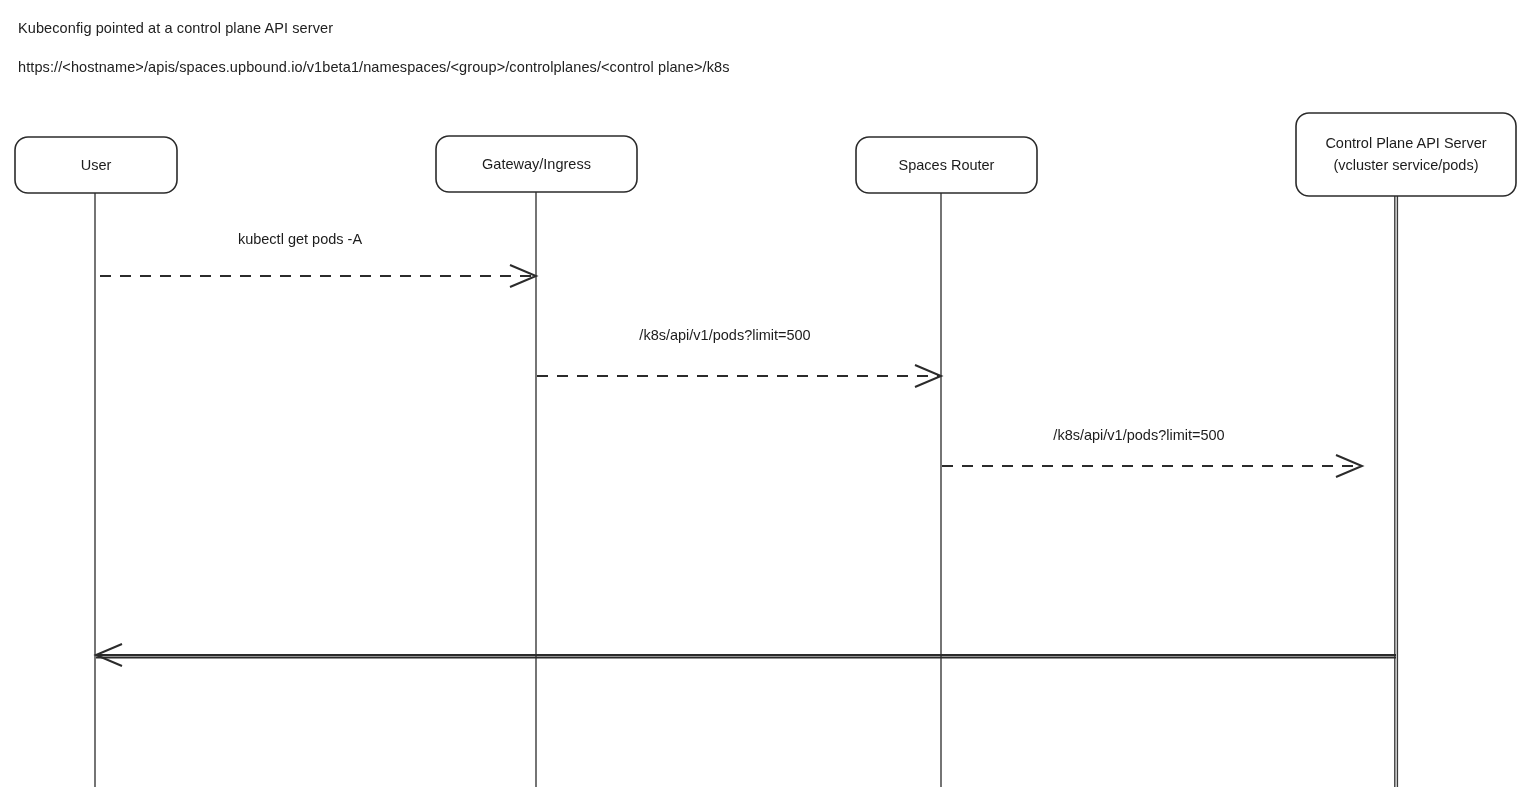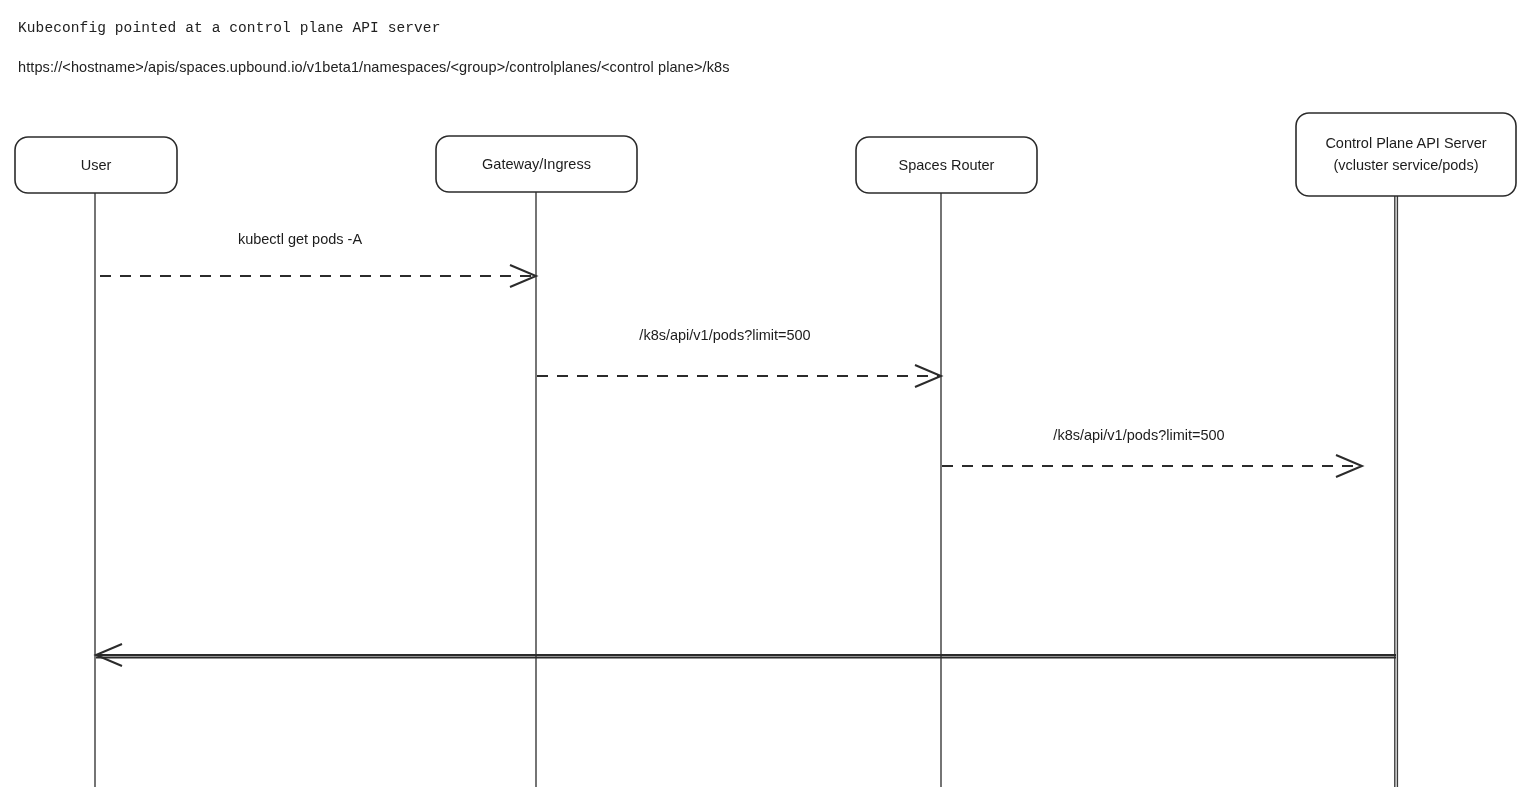--- a/index.html
+++ b/index.html
@@ -24,21 +24,21 @@
     height: 803px;
   }
   .header-line {
     position: absolute;
     font-size: 14.5px;
     line-height: 18px;
     color: #212121;
     white-space: nowrap;
     letter-spacing: 0.1px;
   }
-  #header-title { left: 18px; top: 19px; font-family: Liberation Mono, monospace; }
+  #header-title { left: 18px; top: 19px; }
   #header-url   { left: 18px; top: 58px; text-align: center; }
 
   svg#seq-svg {
     position: absolute;
     left: 0;
     top: 0;
     width: 1532px;
     height: 803px;
   }
   .actor-box-rect {

